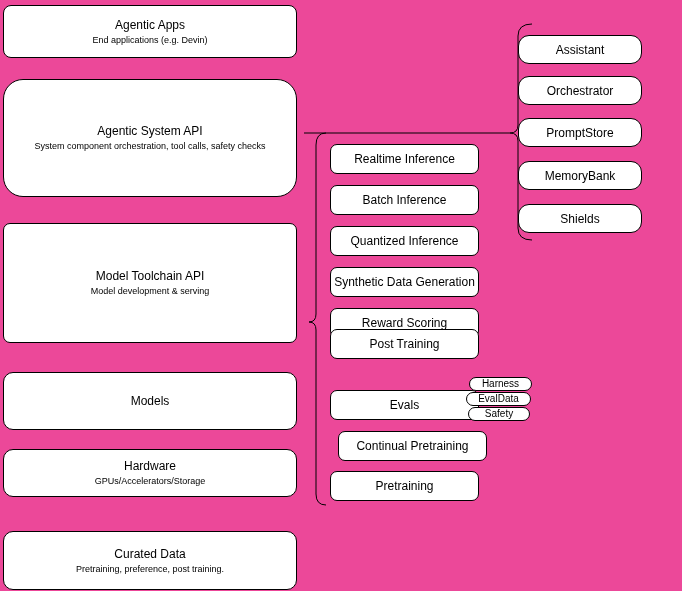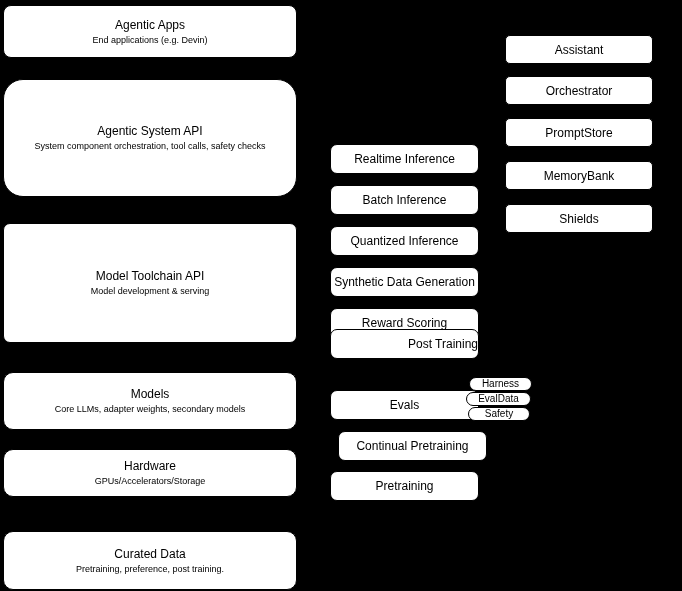--- a/index.html
+++ b/index.html
@@ -1,30 +1,30 @@
 <!DOCTYPE html>
 <html><head>
 <meta charset="utf-8">
 <style>
   html,body{margin:0;padding:0;background:#fff;}
   .canvas{
-    position:relative;width:682px;height:591px;background:#000000;
+    position:relative;width:682px;height:591px;background:#ec4899;
     font-family:"Liberation Sans",sans-serif;color:#000;overflow:hidden;
   }
   .connector-layer{position:absolute;left:0;top:0;width:682px;height:591px;}
   .box{
     position:absolute;box-sizing:border-box;background:#fff;
     border:1px solid #000;display:flex;flex-direction:column;
     align-items:center;justify-content:center;text-align:center;
   }
   .lbox{left:3px;width:294px;}
   .ltitle{font-size:12px;line-height:14px;}
   .lsub{font-size:9px;line-height:11px;margin-top:3px;}
   .mbox{left:330px;width:149px;height:30px;border-radius:7px;font-size:12px;}
-  .rbox{left:505px;width:148px;height:29px;border-radius:5px;font-size:12px;}
+  .rbox{left:518px;width:124px;height:29px;border-radius:11px;font-size:12px;}
   .tag{
     position:absolute;box-sizing:border-box;background:#fff;border:1px solid #000;
     border-radius:8px;height:14px;display:flex;
     justify-content:center;font-size:10px;line-height:12px;
   }
   path{fill:none;stroke:#000;stroke-width:1;}
 </style>
 </head>
 <body>
 
@@ -43,21 +43,20 @@
   <div class="box lbox" style="top:79px;height:118px;border-radius:20px;">
     <div class="ltitle">Agentic System API</div>
     <div class="lsub">System component orchestration, tool calls, safety checks</div>
   </div>
   <div class="box lbox" style="top:223px;height:120px;border-radius:7px;">
     <div class="ltitle">Model Toolchain API</div>
     <div class="lsub">Model development &amp; serving</div>
   </div>
   <div class="box lbox" style="top:372px;height:58px;border-radius:10px;">
     <div class="ltitle">Models</div>
-    <div class="lsub">Core LLMs, adapter weights, secondary models</div>
   </div>
   <div class="box lbox" style="top:449px;height:48px;border-radius:10px;">
     <div class="ltitle">Hardware</div>
     <div class="lsub">GPUs/Accelerators/Storage</div>
   </div>
   <div class="box lbox" style="top:531px;height:59px;border-radius:10px;">
     <div class="ltitle">Curated Data</div>
     <div class="lsub">Pretraining, preference, post training.</div>
   </div>
 
@@ -69,21 +68,21 @@
   </div>
   <div class="box mbox" style="top:226px;">
     <span>Quantized Inference</span>
   </div>
   <div class="box mbox" style="top:267px;">
     <span>Synthetic Data Generation</span>
   </div>
   <div class="box mbox" style="top:308px;">
     <span>Reward Scoring</span>
   </div>
-  <div class="box mbox" style="top:329px;align-items:flex-end;">
+  <div class="box mbox" style="top:329px;">
     <span>Post Training</span>
   </div>
   <div class="box mbox" style="top:390px;">
     <span>Evals</span>
   </div>
   <div class="box mbox" style="top:431px;margin-left:8px;">
     <span>Continual Pretraining</span>
   </div>
   <div class="box mbox" style="top:471px;">
     <span>Pretraining</span>

